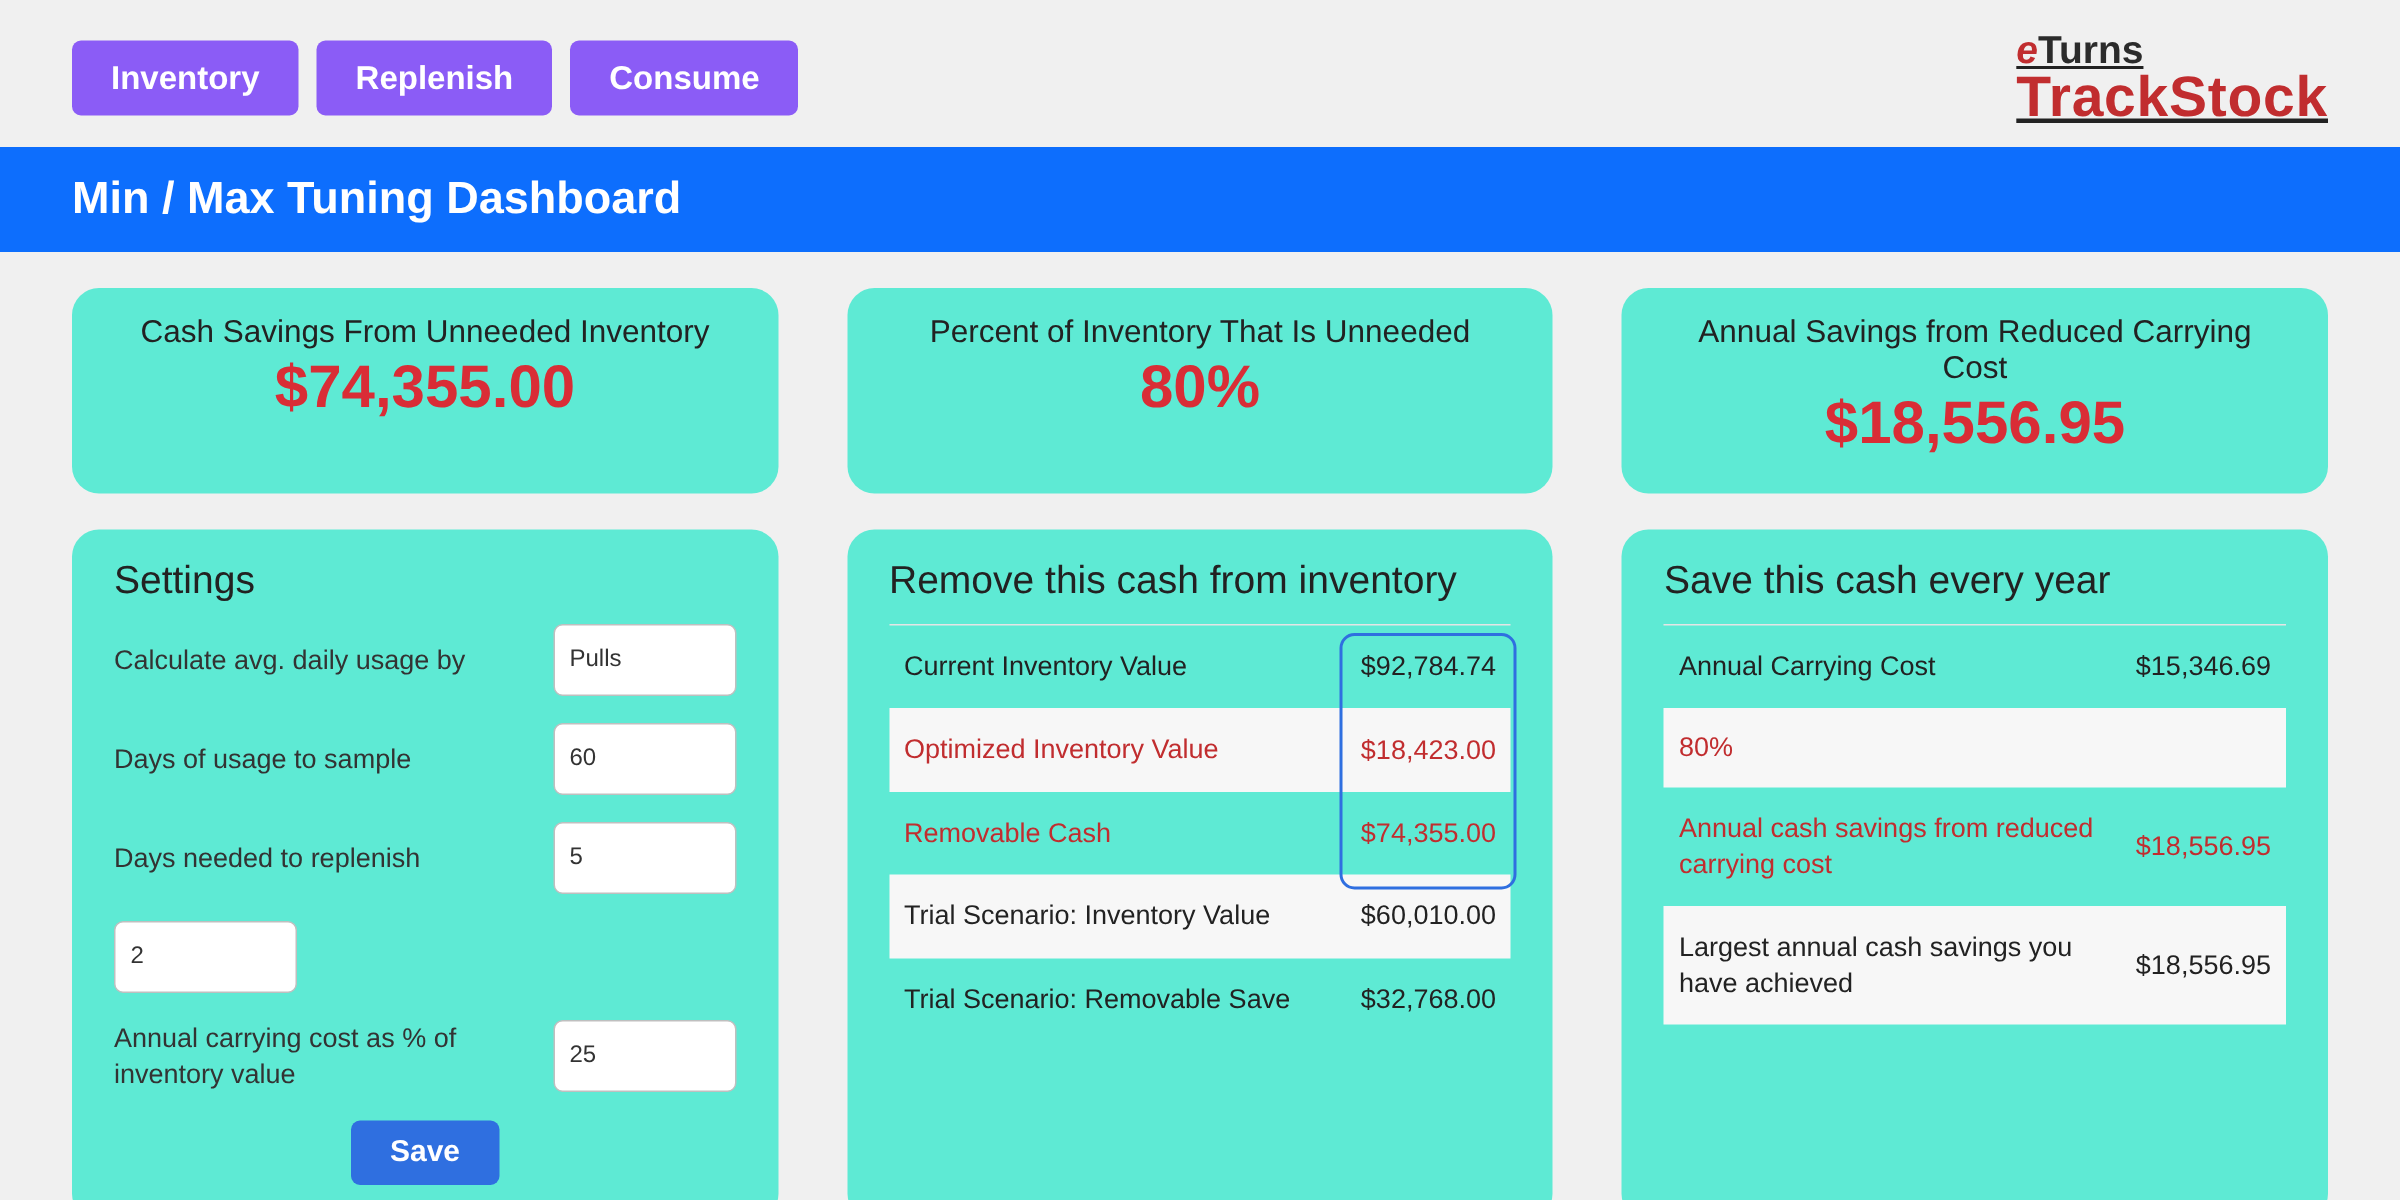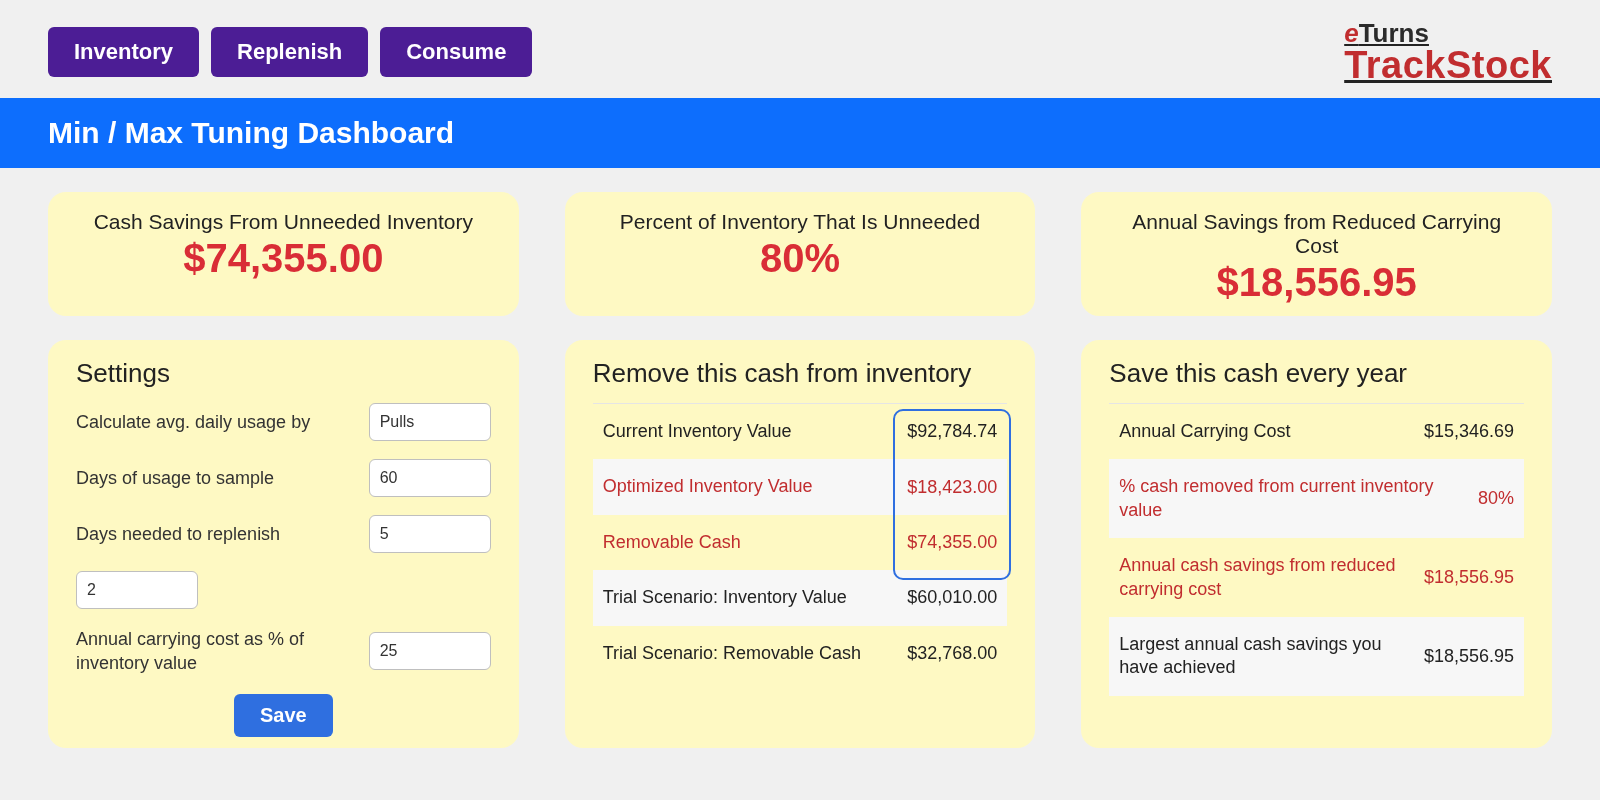--- a/index.html
+++ b/index.html
@@ -13,21 +13,21 @@
     display: flex;
     justify-content: space-between;
     align-items: center;
     padding: 20px 48px 14px 48px;
   }
   .nav-tabs {
     display: flex;
     gap: 12px;
   }
   .nav-tab {
-    background: #4c1d95;
+    background: #8b5cf6;
     color: #fff;
     border: none;
     border-radius: 6px;
     padding: 12px 26px;
     font-size: 22px;
     font-weight: 600;
     cursor: pointer;
   }
   .logo {
     text-align: left;
@@ -49,23 +49,23 @@
 
   .content {
     padding: 24px 48px;
   }
   .row {
     display: grid;
     grid-template-columns: 1fr 1fr 1fr;
     gap: 46px;
   }
   .card {
-    background: #fef9c3;
+    background: #5eead4;
     border-radius: 18px;
-    padding: 18px 28px 11px 28px;
+    padding: 18px 28px 24px 28px;
   }
   .kpi-card { text-align: center; }
   .kpi-label { font-size: 21px; font-weight: 500; color:#222; margin-bottom: 2px;}
   .kpi-value { font-size: 40px; font-weight: 700; color:#d92d36; }
 
   .row2 { margin-top: 24px; }
   .card-title {
     text-align: left;
     font-size: 26px;
     font-weight: 500;
@@ -82,21 +82,21 @@
     margin-bottom: 18px;
   }
   .form-row label {
     font-size: 18px;
     color:#333;
     flex: 1;
     line-height: 1.35;
   }
   .form-row input {
     width: 122px;
-    height: 38px;
+    height: 48px;
     border: 1px solid #bfbfbf;
     border-radius: 6px;
     padding: 0 10px;
     font-size: 16px;
     color:#333;
   }
   .save-btn-wrap { text-align: center; margin-top: 6px;}
   .save-btn {
     background: #2f6fe0;
     color:#fff;
@@ -208,36 +208,35 @@
           </div>
           <div class="data-row red">
             <div class="label">Removable Cash</div>
             <div class="value">$74,355.00</div>
           </div>
           <div class="data-row alt">
             <div class="label">Trial Scenario: Inventory Value</div>
             <div class="value">$60,010.00</div>
           </div>
           <div class="data-row">
-            <div class="label">Trial Scenario: Removable Cash</div>
+            <div class="label">Trial Scenario: Removable Save</div>
             <div class="value">$32,768.00</div>
           </div>
         </div>
       <div class="highlight-overlay" id="remove-highlight" style="left: 328.578px; top: 69.1875px; width: 118.094px; height: 170.984px;"></div>
     </div>
 
     <div class="card">
       <div class="card-title">Save this cash every year</div>
       <div class="data-list" id="save-list">
           <div class="data-row">
             <div class="label">Annual Carrying Cost</div>
             <div class="value">$15,346.69</div>
           </div>
           <div class="data-row alt red">
-            <div class="label">% cash removed from current inventory value</div>
             <div class="value">80%</div>
           </div>
           <div class="data-row red">
             <div class="label">Annual cash savings from reduced carrying cost</div>
             <div class="value">$18,556.95</div>
           </div>
           <div class="data-row alt">
             <div class="label">Largest annual cash savings you have achieved</div>
             <div class="value">$18,556.95</div>
           </div>

